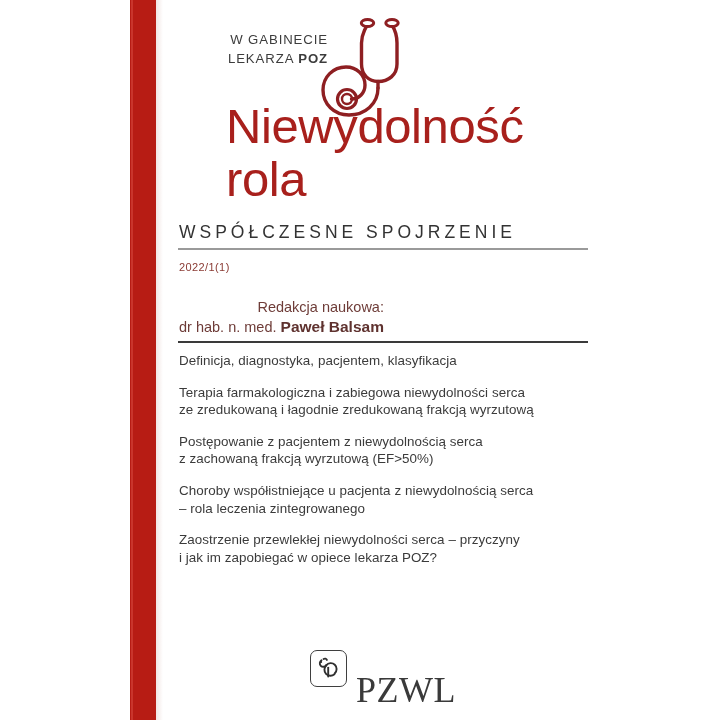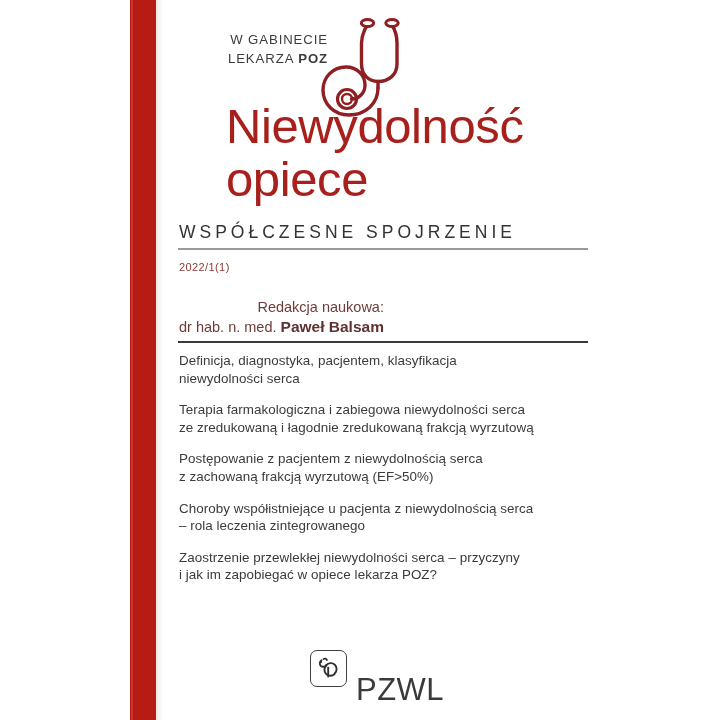--- a/index.html
+++ b/index.html
@@ -185,22 +185,22 @@
     height: 35px;
     border: 1.6px solid #3f3f3f;
     border-radius: 7px;
     display: flex;
     align-items: center;
     justify-content: center;
     flex: 0 0 auto;
   }
   .pub-word {
     color: #3a3a3a;
-    font-family: Liberation Sans, sans-serif;
-    font-size: 31px;
+    font-family: Liberation Serif, serif;
+    font-size: 36px;
     letter-spacing: 0.5px;
     line-height: 1;
     margin-top: 43px;
   }
 </style>
 </head>
 <body>
 
 <div class="cover">
 
@@ -234,40 +234,39 @@
         <circle cx="27" cy="87" r="9.5" fill="none" stroke="#8e1f22" stroke-width="3.2"></circle>
         <circle cx="27" cy="87" r="5" fill="none" stroke="#8e1f22" stroke-width="2.4"></circle>
       </g>
     </svg>
   </div>
 
   <div class="content">
 
     <div class="title">
       <div>Niewydolność</div>
-      <div>opiece</div>
+      <div>rola</div>
     </div>
 
     <div class="subtitle">WSPÓŁCZESNE SPOJRZENIE</div>
 
     <div class="rule-light"></div>
 
     <div class="issue">2022/1(1)</div>
 
     <div class="editor">
       <div>Redakcja naukowa:</div>
       <div><span>dr hab. n. med.</span> <span class="name">Paweł Balsam</span></div>
     </div>
 
     <div class="rule-dark"></div>
 
     <div class="toc">
       <div class="toc-item">
         <div>Definicja, diagnostyka, pacjentem, klasyfikacja</div>
-        <div>niewydolności serca</div>
       </div>
       <div class="toc-item">
         <div>Terapia farmakologiczna i zabiegowa niewydolności serca</div>
         <div>ze zredukowaną i łagodnie zredukowaną frakcją wyrzutową</div>
       </div>
       <div class="toc-item">
         <div>Postępowanie z pacjentem z niewydolnością serca</div>
         <div>z zachowaną frakcją wyrzutową (EF&gt;50%)</div>
       </div>
       <div class="toc-item">

